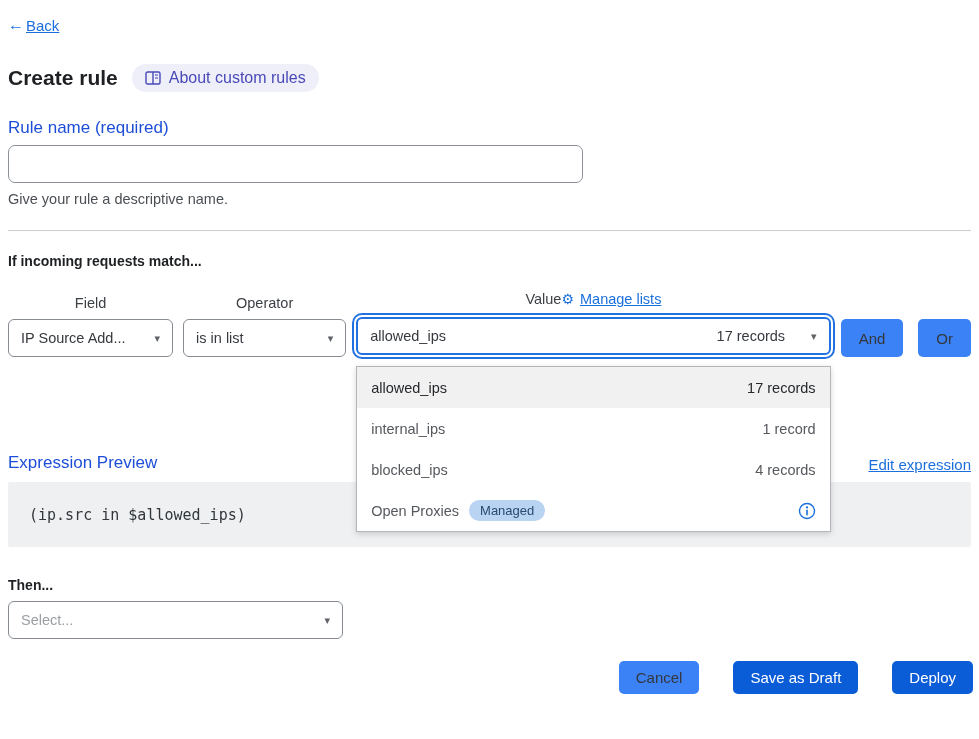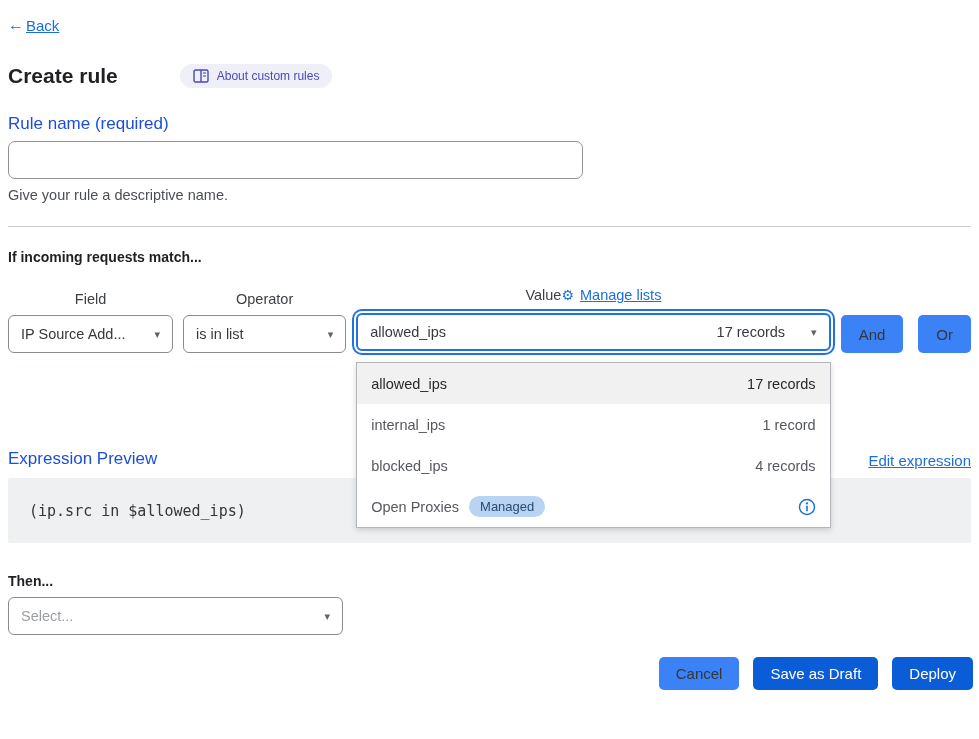--- a/index.html
+++ b/index.html
@@ -11,25 +11,25 @@
   }
   .page { padding:16px 8px 0 8px; width:979px; }
 
   
   .back-link { display:inline-flex; align-items:center; gap:2px; font-size:15px;
     color:#1b6fdc; text-decoration:none; cursor:pointer; }
   .back-link .arrow { text-decoration:none; font-size:16px; }
   .back-link .back-text { text-decoration:underline; }
 
   
-  .title-row { display:flex; align-items:center; margin-top:30px;gap:48px; }
+  .title-row { display:flex; align-items:center; margin-top:30px; }
   .page-title { font-size:21px; font-weight:bold; color:#1e2023; }
   .about-pill { display:inline-flex; align-items:center; gap:8px; margin-left:14px;
     background:#efeffa; color:#4949b8; border-radius:14px; padding:5px 13px;
-    font-size:12px; cursor:pointer; text-decoration:none; }
+    font-size:16px; cursor:pointer; text-decoration:none; }
   .about-pill svg { display:block; }
 
   
   .field-label { font-size:17px; color:#1d4ed8; }
   .rule-name-label { margin-top:26px; }
   .rule-name-input { margin-top:7px; width:575px; height:38px; border:1px solid #8d9299;
     border-radius:7px; font-size:14.5px; padding:0 12px; color:#26282c; outline:none;
     font-family:"Liberation Sans", sans-serif; display:block; }
   .hint { margin-top:8px; font-size:14.5px; color:#4b4f54; }
 
@@ -91,21 +91,21 @@
   .choose-action-label { margin-top:14px; }
   .action-select { margin-top:8px; width:335px; }
   .placeholder-text { color:#9a9ea3; }
 
   
   .footer { display:flex; justify-content:flex-end; align-items:center; gap:14px;
     margin-top:22px; width:965px; }
   .footer .gray-btn { height:33px; padding:0 17px; }
   .blue-btn { background:#0b5cd7; color:#fff; border:none; border-radius:5px;
     font-size:15px; height:33px; padding:0 17px; cursor:pointer;
-    font-family:"Liberation Sans", sans-serif; }
+    font-family:"Liberation Sans", sans-serif;margin-left:20px; }
 </style>
 </head>
 <body>
 
 <div class="page">
 
   <a class="back-link">
     <span class="arrow">←</span>
     <span class="back-text">Back</span>
   </a>

